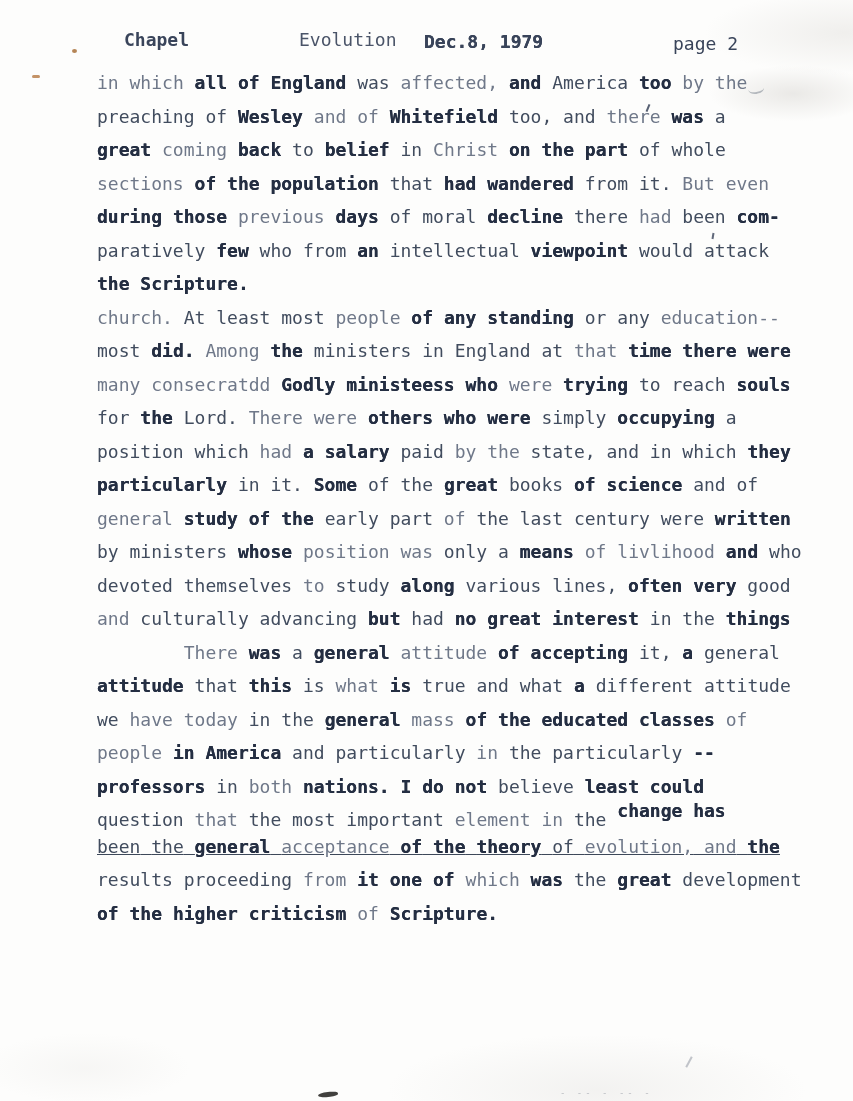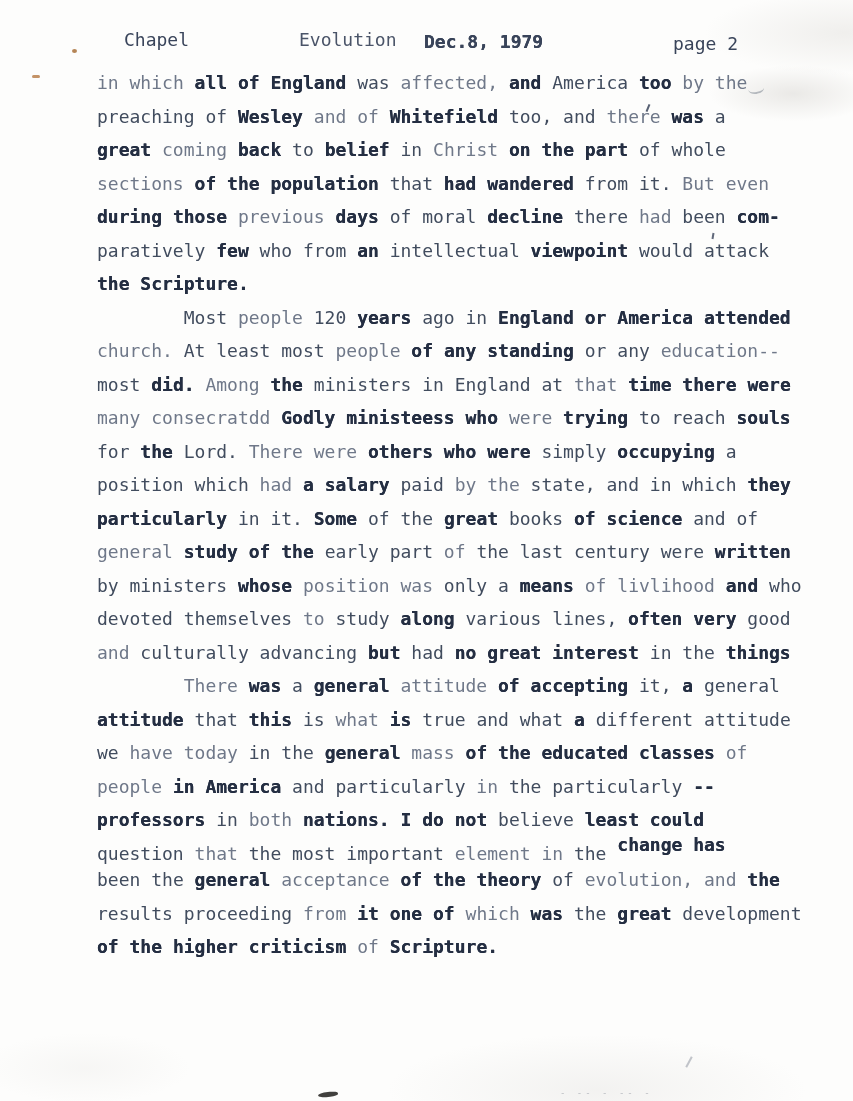--- a/index.html
+++ b/index.html
@@ -15,38 +15,38 @@
       radial-gradient(ellipse 300px 80px at 70% 99%, rgba(195,192,188,0.18), rgba(195,192,188,0) 70%),
       radial-gradient(ellipse 150px 50px at 10% 97%, rgba(200,197,192,0.12), rgba(200,197,192,0) 70%);
   }
   .header { position: absolute; top: 0; left: 0; width: 100%; height: 60px; }
   .h-item {
     position: absolute;
     font-size: 18px;
     color: #39445a;
     white-space: pre;
   }
-  #h-left   { left: 124px; top: 29px; }
+  #h-left   { left: 124px; top: 29px; font-weight: bold; }
   #h-center { left: 299px; top: 29px; color: #4a5468; }
   #h-date   { left: 424px; top: 31px; font-weight: 700; text-shadow: 0 0 0.5px #2a3448; }
   #h-right  { left: 673px; top: 33px; }
 
   .doc-body {
     position: absolute;
     left: 97px; top: 66px;
     width: 720px;
   }
   .line {
     white-space: pre;
     font-size: 18px;
     line-height: 33.5px;
     height: 33.5px;
     color: #3d4859;
   }
-  .line.tight { margin-top: -7px; }
+  .line.tight { margin-top: -7px; text-decoration: underline; }
   .w-bold  { font-weight: 700; color: #242e42; text-shadow: 0 0 0.6px #242e42; }
   .w-norm  { color: #414c5e; }
   .w-light { color: #6f7889; }
   .raised  { position: relative; top: -9px; }
 
   
   .speck { position: absolute; }
   #speck-dot1   { left: 72px;  top: 49px;  width: 5px; height: 4px; background: #a3662c; border-radius: 50%; opacity: .8; }
   #speck-dash1  { left: 32px;  top: 75px;  width: 8px; height: 3px; background: #b06f35; border-radius: 2px; opacity: .75; }
   #squiggle-top { left: 748px; top: 84px;  width: 16px; height: 8px; border-bottom: 2px solid #9aa0a8; border-radius: 0 0 60% 60%; opacity: .7; transform: rotate(-8deg); }
@@ -67,21 +67,20 @@
 </div>
 
 <div class="doc-body">
     <div class="line"><span class="w-light">in</span> <span class="w-light">which</span> <span class="w-bold">all</span> <span class="w-bold">of</span> <span class="w-bold">England</span> <span class="w-norm">was</span> <span class="w-light">affected,</span> <span class="w-bold">and</span> <span class="w-norm">America</span> <span class="w-bold">too</span> <span class="w-light">by</span> <span class="w-light">the</span></div>
     <div class="line"><span class="w-norm">preaching</span> <span class="w-norm">of</span> <span class="w-bold">Wesley</span> <span class="w-light">and</span> <span class="w-light">of</span> <span class="w-bold">Whitefield</span> <span class="w-norm">too,</span> <span class="w-norm">and</span> <span class="w-light">there</span> <span class="w-bold">was</span> <span class="w-norm">a</span></div>
     <div class="line"><span class="w-bold">great</span> <span class="w-light">coming</span> <span class="w-bold">back</span> <span class="w-norm">to</span> <span class="w-bold">belief</span> <span class="w-norm">in</span> <span class="w-light">Christ</span> <span class="w-bold">on</span> <span class="w-bold">the</span> <span class="w-bold">part</span> <span class="w-norm">of</span> <span class="w-norm">whole</span></div>
     <div class="line"><span class="w-light">sections</span> <span class="w-bold">of</span> <span class="w-bold">the</span> <span class="w-bold">population</span> <span class="w-norm">that</span> <span class="w-bold">had</span> <span class="w-bold">wandered</span> <span class="w-norm">from</span> <span class="w-norm">it.</span> <span class="w-light">But</span> <span class="w-light">even</span></div>
     <div class="line"><span class="w-bold">during</span> <span class="w-bold">those</span> <span class="w-light">previous</span> <span class="w-bold">days</span> <span class="w-norm">of</span> <span class="w-norm">moral</span> <span class="w-bold">decline</span> <span class="w-norm">there</span> <span class="w-light">had</span> <span class="w-norm">been</span> <span class="w-bold">com-</span></div>
     <div class="line"><span class="w-norm">paratively</span> <span class="w-bold">few</span> <span class="w-norm">who</span> <span class="w-norm">from</span> <span class="w-bold">an</span> <span class="w-norm">intellectual</span> <span class="w-bold">viewpoint</span> <span class="w-norm">would</span> <span class="w-norm">attack</span></div>
     <div class="line"><span class="w-bold">the</span> <span class="w-bold">Scripture.</span></div>
-    <div class="line">        <span class="w-norm">Most</span> <span class="w-light">people</span> <span class="w-norm">120</span> <span class="w-bold">years</span> <span class="w-norm">ago</span> <span class="w-norm">in</span> <span class="w-bold">England</span> <span class="w-bold">or</span> <span class="w-bold">America</span> <span class="w-bold">attended</span></div>
     <div class="line"><span class="w-light">church.</span> <span class="w-norm">At</span> <span class="w-norm">least</span> <span class="w-norm">most</span> <span class="w-light">people</span> <span class="w-bold">of</span> <span class="w-bold">any</span> <span class="w-bold">standing</span> <span class="w-norm">or</span> <span class="w-norm">any</span> <span class="w-light">education--</span></div>
     <div class="line"><span class="w-norm">most</span> <span class="w-bold">did.</span> <span class="w-light">Among</span> <span class="w-bold">the</span> <span class="w-norm">ministers</span> <span class="w-norm">in</span> <span class="w-norm">England</span> <span class="w-norm">at</span> <span class="w-light">that</span> <span class="w-bold">time</span> <span class="w-bold">there</span> <span class="w-bold">were</span></div>
     <div class="line"><span class="w-light">many</span> <span class="w-light">consecratdd</span> <span class="w-bold">Godly</span> <span class="w-bold">ministeess</span> <span class="w-bold">who</span> <span class="w-light">were</span> <span class="w-bold">trying</span> <span class="w-norm">to</span> <span class="w-norm">reach</span> <span class="w-bold">souls</span></div>
     <div class="line"><span class="w-norm">for</span> <span class="w-bold">the</span> <span class="w-norm">Lord.</span> <span class="w-light">There</span> <span class="w-light">were</span> <span class="w-bold">others</span> <span class="w-bold">who</span> <span class="w-bold">were</span> <span class="w-norm">simply</span> <span class="w-bold">occupying</span> <span class="w-norm">a</span></div>
     <div class="line"><span class="w-norm">position</span> <span class="w-norm">which</span> <span class="w-light">had</span> <span class="w-bold">a</span> <span class="w-bold">salary</span> <span class="w-norm">paid</span> <span class="w-light">by</span> <span class="w-light">the</span> <span class="w-norm">state,</span> <span class="w-norm">and</span> <span class="w-norm">in</span> <span class="w-norm">which</span> <span class="w-bold">they</span></div>
     <div class="line"><span class="w-bold">particularly</span> <span class="w-norm">in</span> <span class="w-norm">it.</span> <span class="w-bold">Some</span> <span class="w-norm">of</span> <span class="w-norm">the</span> <span class="w-bold">great</span> <span class="w-norm">books</span> <span class="w-bold">of</span> <span class="w-bold">science</span> <span class="w-norm">and</span> <span class="w-norm">of</span></div>
     <div class="line"><span class="w-light">general</span> <span class="w-bold">study</span> <span class="w-bold">of</span> <span class="w-bold">the</span> <span class="w-norm">early</span> <span class="w-norm">part</span> <span class="w-light">of</span> <span class="w-norm">the</span> <span class="w-norm">last</span> <span class="w-norm">century</span> <span class="w-norm">were</span> <span class="w-bold">written</span></div>
     <div class="line"><span class="w-norm">by</span> <span class="w-norm">ministers</span> <span class="w-bold">whose</span> <span class="w-light">position</span> <span class="w-light">was</span> <span class="w-norm">only</span> <span class="w-norm">a</span> <span class="w-bold">means</span> <span class="w-light">of</span> <span class="w-light">livlihood</span> <span class="w-bold">and</span> <span class="w-norm">who</span></div>
     <div class="line"><span class="w-norm">devoted</span> <span class="w-norm">themselves</span> <span class="w-light">to</span> <span class="w-norm">study</span> <span class="w-bold">along</span> <span class="w-norm">various</span> <span class="w-norm">lines,</span> <span class="w-bold">often</span> <span class="w-bold">very</span> <span class="w-norm">good</span></div>
     <div class="line"><span class="w-light">and</span> <span class="w-norm">culturally</span> <span class="w-norm">advancing</span> <span class="w-bold">but</span> <span class="w-norm">had</span> <span class="w-bold">no</span> <span class="w-bold">great</span> <span class="w-bold">interest</span> <span class="w-norm">in</span> <span class="w-norm">the</span> <span class="w-bold">things</span></div>

